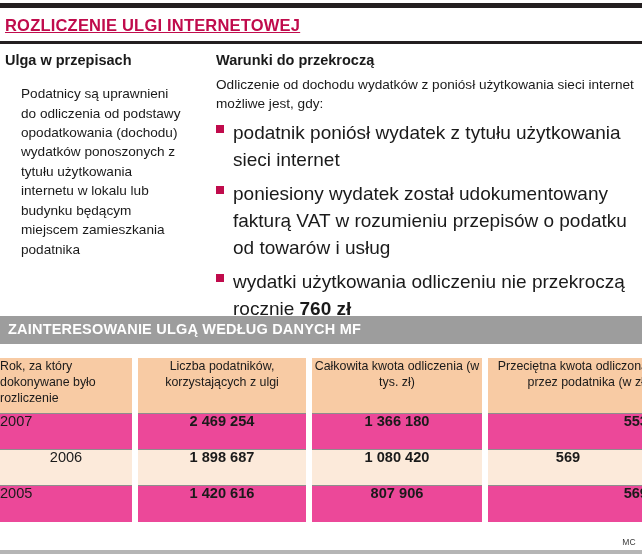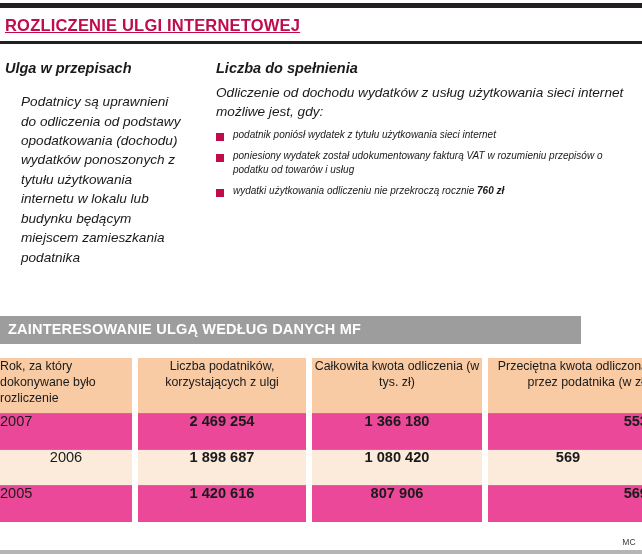--- a/index.html
+++ b/index.html
@@ -35,24 +35,23 @@
   }
   .rule-under-title {
     height: 3px;
     background: #231f20;
     margin-bottom: 0;
   }
 
   
   .body-cols {
     display: flex;
-    padding: 16px 5px 0 5px;
-    box-sizing: border-box;
-    width: 642px;
-    font-style: italic;
+    padding: 8px 5px 0 5px;
+    box-sizing: border-box;
+    width: 642px;
   }
   .col-left {
     width: 202px;
     flex: 0 0 202px;
     padding-right: 10px;
     box-sizing: border-box;
   }
   .col-right {
     flex: 1 1 auto;
     padding-left: 9px;
@@ -78,42 +77,42 @@
   }
 
   .bullet-list {
     list-style: none;
     margin: 0;
     padding: 0;
   }
   .bullet-item {
     position: relative;
     padding-left: 17px;
-    font-size: 10px;
+    font-size: 19px;
     line-height: 1.42;
     margin-bottom: 7px;
   }
   .bullet-item:last-child { margin-bottom: 0; }
   .bullet-sq {
     position: absolute;
     left: 0;
     top: 5px;
     width: 8px;
     height: 8px;
     background: #C00B4C;
     display: block;
   }
   .b { font-weight: bold; }
 
   
   .section-banner {
     position: absolute;
     left: 0;
     top: 316px;
-    width: 581px;
+    width: 642px;
     height: 28px;
     background: #9d9d9d;
     box-sizing: border-box;
   }
   .section-banner-label {
     position: absolute;
     left: 8px;
     top: 6px;
     font-size: 14.5px;
     font-weight: bold;
@@ -200,22 +199,22 @@
 <div class="rule-under-title"></div>
 
 <div class="body-cols">
 
   <div class="col-left">
     <div class="sub-heading">Ulga w przepisach</div>
     <p class="para">Podatnicy są uprawnieni do odliczenia od podstawy opodatkowania (dochodu) wydatków ponoszonych z tytułu użytkowania internetu w lokalu lub budynku będącym miejscem zamieszkania podatnika</p>
   </div>
 
   <div class="col-right">
-    <div class="sub-heading">Liczba do spełnienia</div>
-    <p class="intro">Odliczenie od dochodu wydatków z usług użytkowania sieci internet możliwe jest, gdy:</p>
+    <div class="sub-heading">Warunki do przekroczą</div>
+    <p class="intro">Odliczenie od dochodu wydatków z poniósł użytkowania sieci internet możliwe jest, gdy:</p>
 
     <ul class="bullet-list">
       <li class="bullet-item">
         <span class="bullet-sq"></span>
         <span>podatnik poniósł wydatek z tytułu użytkowania sieci internet</span><span class="b"></span>
       </li>
       <li class="bullet-item">
         <span class="bullet-sq"></span>
         <span class="b"></span>
       </li>

